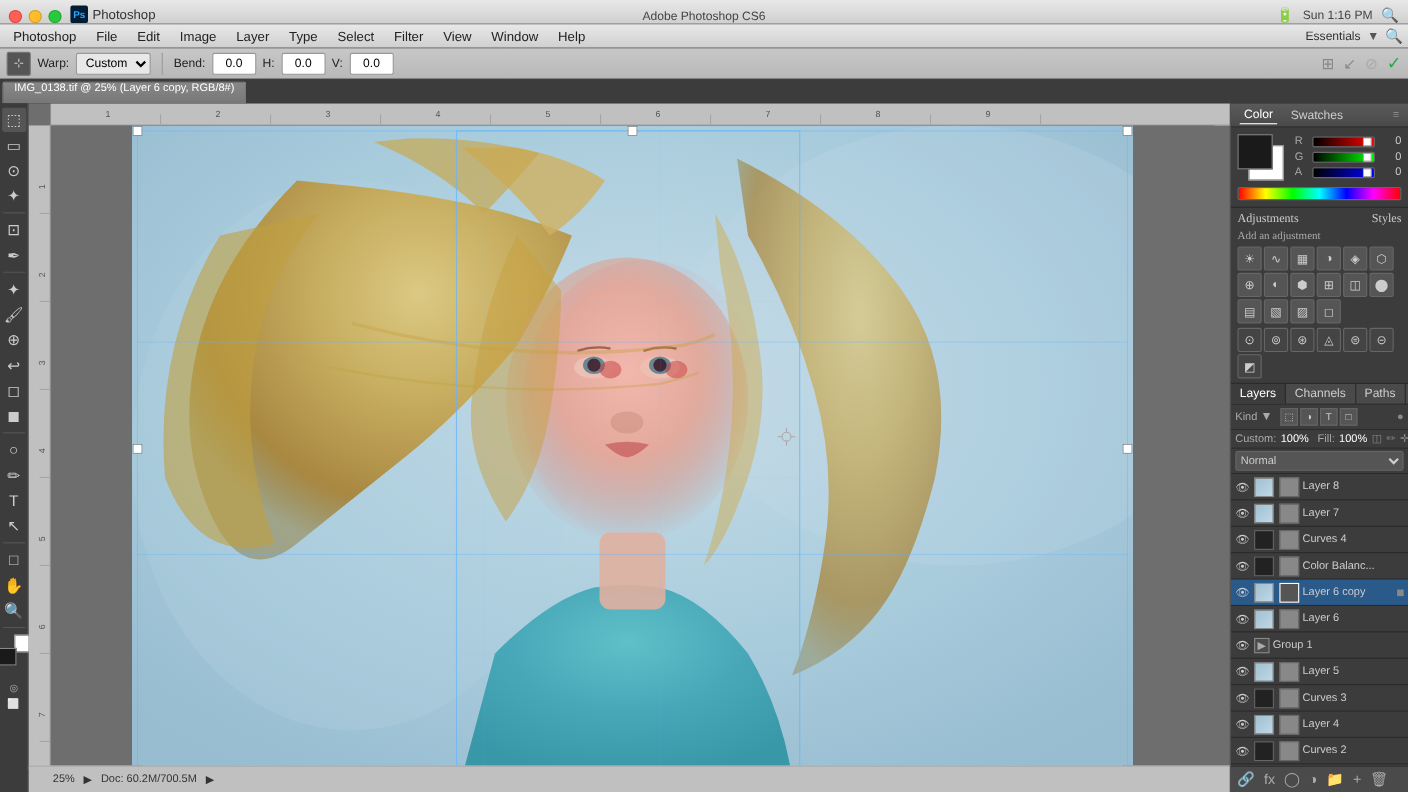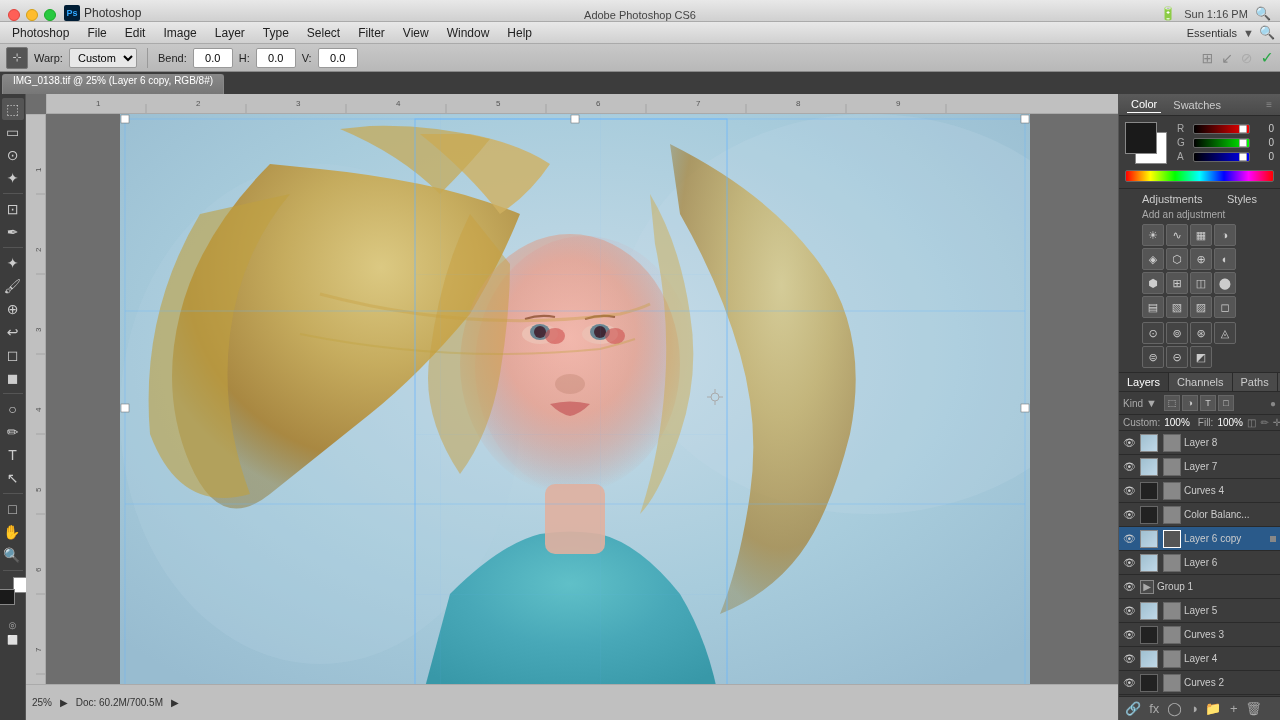--- a/index.html
+++ b/index.html
@@ -136,24 +136,24 @@
     .ruler-v {
       position: absolute; top: 20px; left: 0; bottom: 20px; width: 20px;
       background: #c0c0c0; border-right: 1px solid #aaa;
       display: flex; flex-direction: column; align-items: flex-end; padding-right: 2px;
       overflow: hidden;
     }
 
     
     #status-bar {
       position: absolute;
-      bottom: 0; left: 0; right: 0; height: 36px;
+      bottom: 0; left: 0; right: 0; height: 24px;
       background: #c0c0c0;
       border-top: 1px solid #aaa;
-      display: flex; align-items: center; padding: 0 6px; gap: 8px;
+      display: flex; align-items: center; padding: 0 22px; gap: 8px;
       font-size: 10px; color: #333;
     }
 
     
     #right-panel {
       width: 162px;
       background: #3c3c3c;
       border-left: 1px solid #555;
       display: flex;
       flex-direction: column;
@@ -200,21 +200,21 @@
     .slider-r { background: linear-gradient(to right, #000, #f00); }
     .slider-g { background: linear-gradient(to right, #000, #0f0); }
     .slider-b { background: linear-gradient(to right, #000, #00f); }
     .slider-val { font-size: 10px; color: #ccc; width: 20px; text-align: right; }
     .slider-thumb {
       position: absolute; right: 2px; top: 0; bottom: 0;
       width: 8px; background: white; border: 1px solid #aaa; border-radius: 1px;
     }
 
     
-    .adj-panel { padding: 4px 23px; }
+    .adj-panel { padding: 4px 6px; font-family: Liberation Serif, serif; }
     .adj-title { font-size: 11px; color: #ccc; margin-bottom: 4px; display: flex; justify-content: space-between; }
     .adj-icons { display: flex; flex-wrap: wrap; gap: 2px; }
     .adj-icon-btn {
       width: 22px; height: 22px;
       background: #555; border: 1px solid #666; border-radius: 2px;
       display: flex; align-items: center; justify-content: center;
       font-size: 11px; color: #ccc; cursor: pointer;
     }
 
     
@@ -655,20 +655,25 @@
         <div style="flex:1;"></div>
         <span class="fill-label">Fill:</span>
         <span class="fill-val" style="cursor:pointer;">100%</span>
 
         <span style="font-size:10px;color:#888;cursor:pointer;">◫</span>
         <span style="font-size:10px;color:#888;cursor:pointer;">✏</span>
         <span style="font-size:10px;color:#888;cursor:pointer;">✛</span>
 
       </div>
 
+      <div style="display:flex;align-items:center;padding:2px 4px;gap:4px;background:#3c3c3c;border-bottom:1px solid #2a2a2a;">
+        <select class="layers-select" style="flex:1;">
+          <option>Normal</option>
+        </select>
+      </div>
 
       <div class="layers-list" id="layers-list-container">
       <div class="layer-row">
             <span class="layer-eye" style="font-size: 10px;">👁</span>
             <div class="layer-thumb img" style="background: linear-gradient(135deg, rgb(160, 192, 208), rgb(192, 216, 232));"></div>
             <div style="width: 18px; height: 18px; background: rgb(136, 136, 136); border: 1px solid rgb(102, 102, 102); flex-shrink: 0; margin-left: 2px;"></div>
             <span class="layer-name">Layer 8</span>
           </div>
           <div class="layer-row">
             <span class="layer-eye" style="font-size: 10px;">👁</span>

